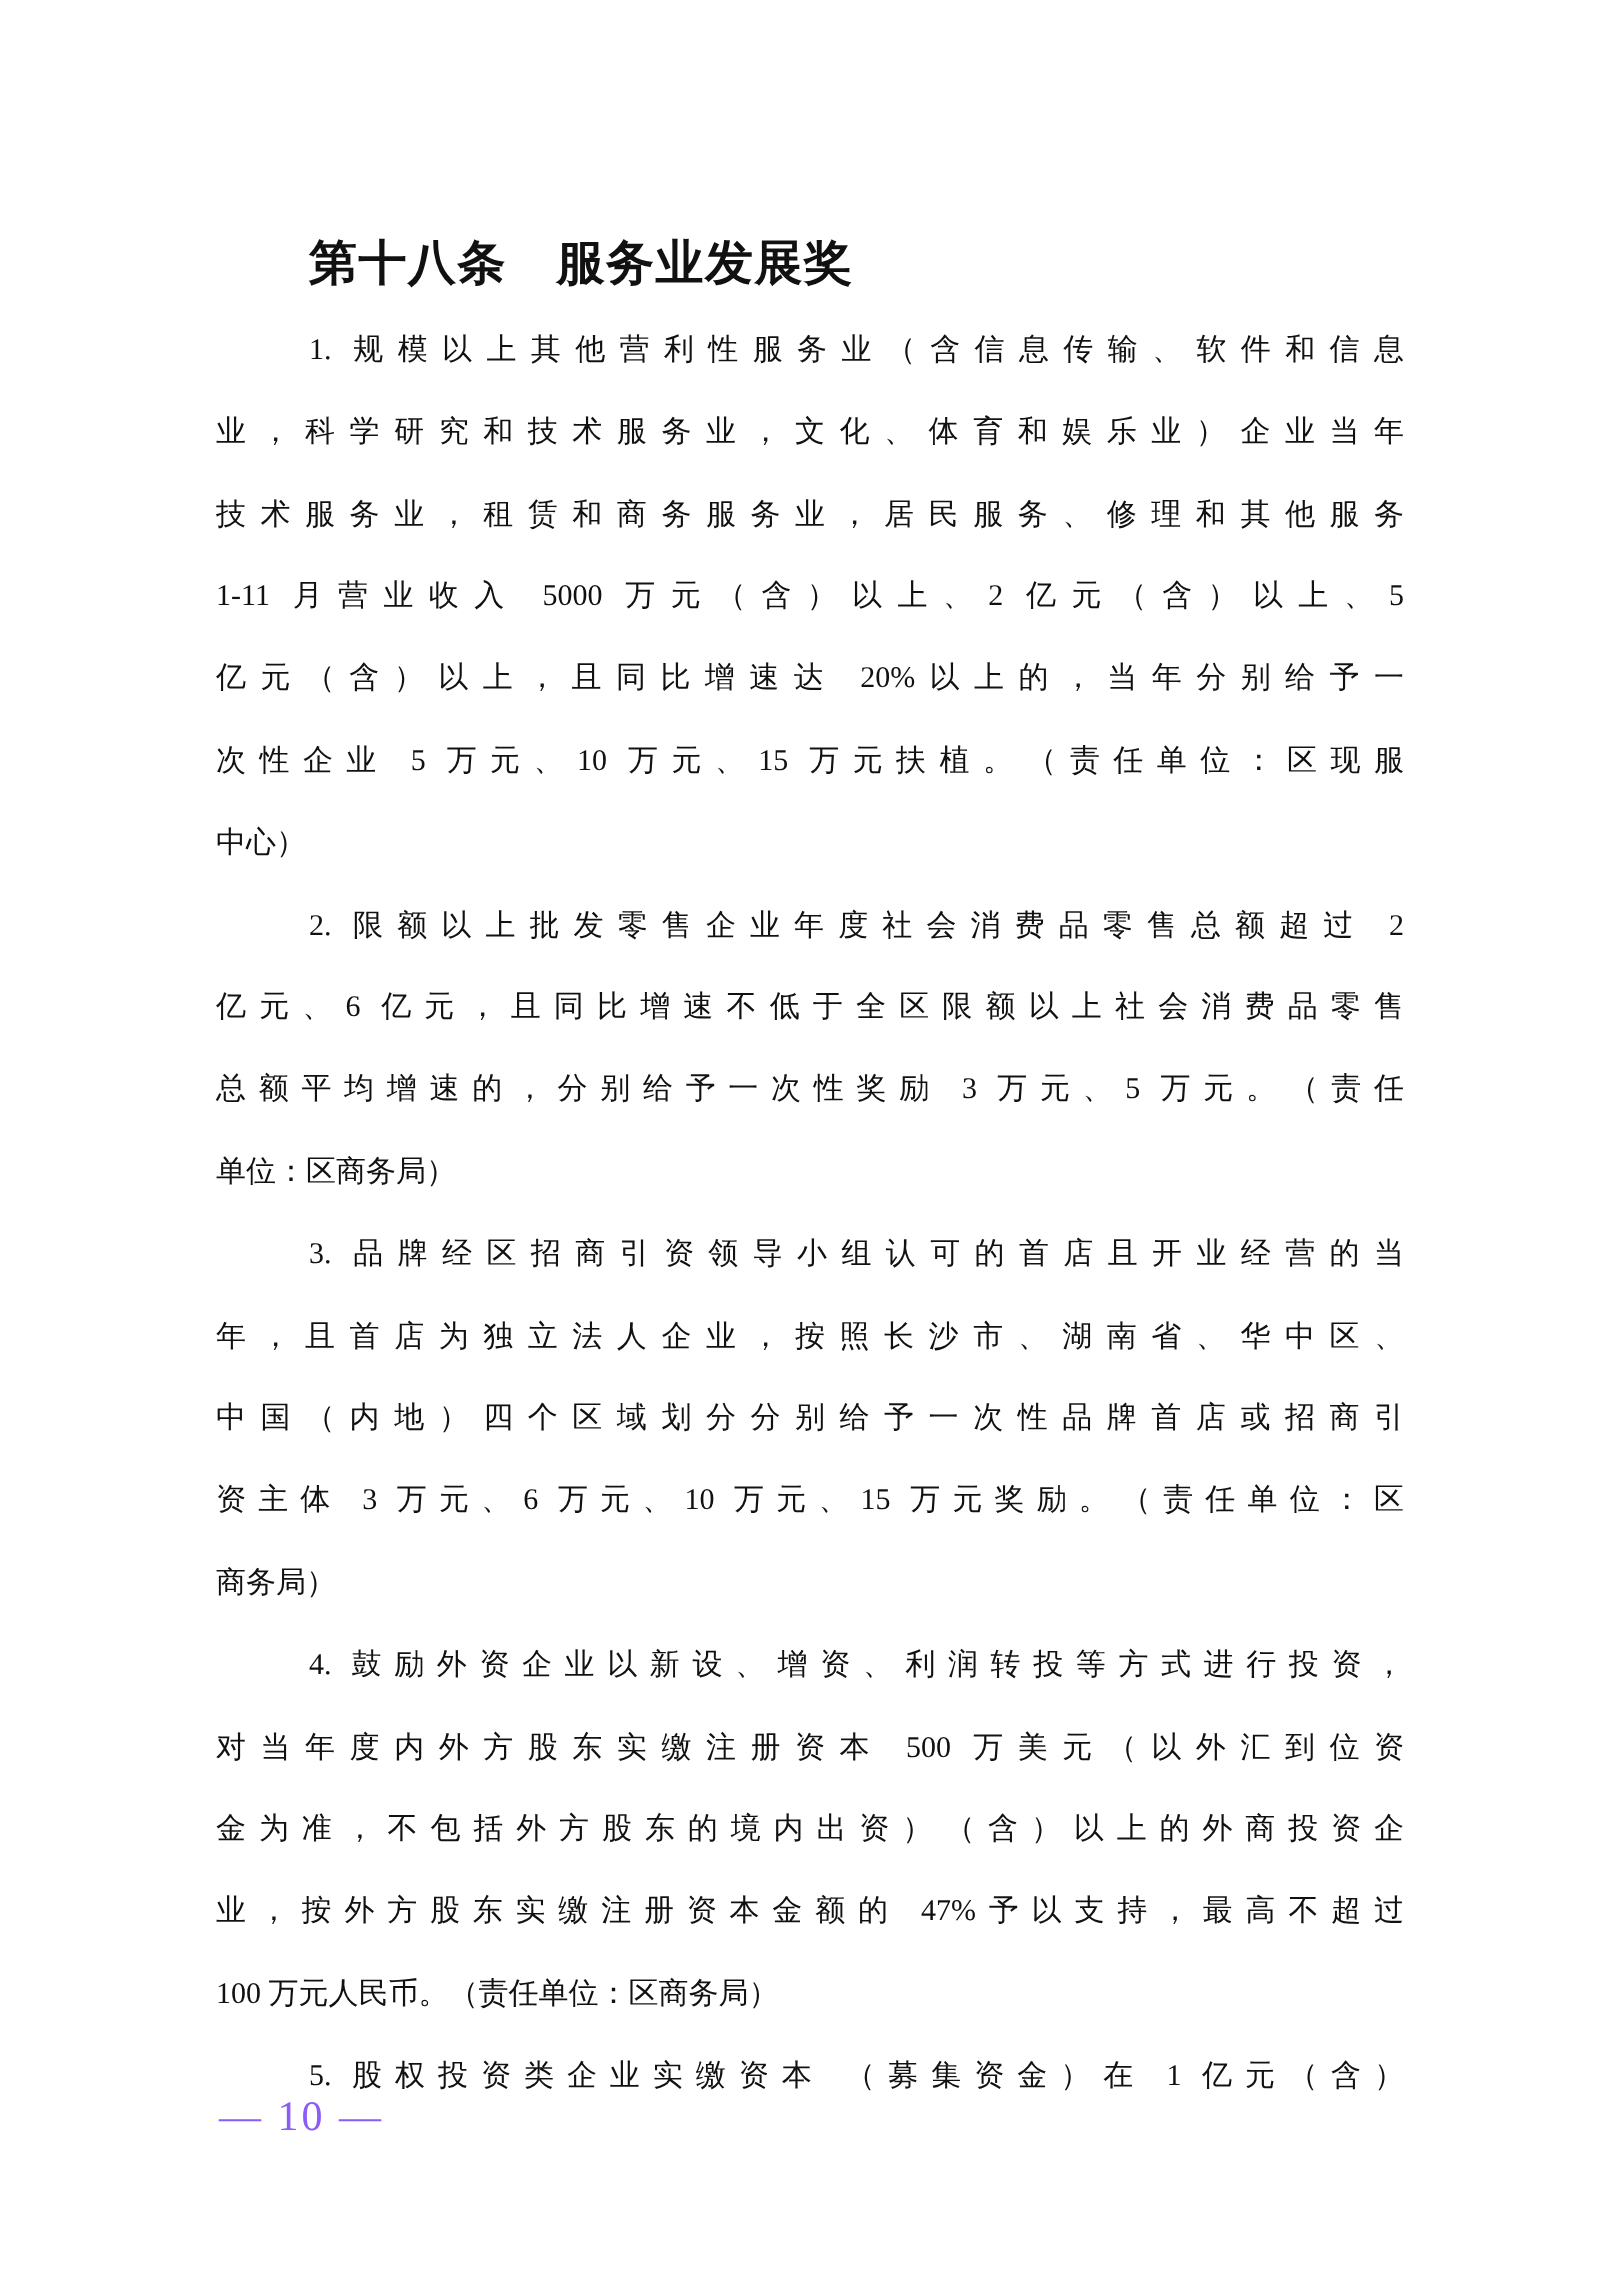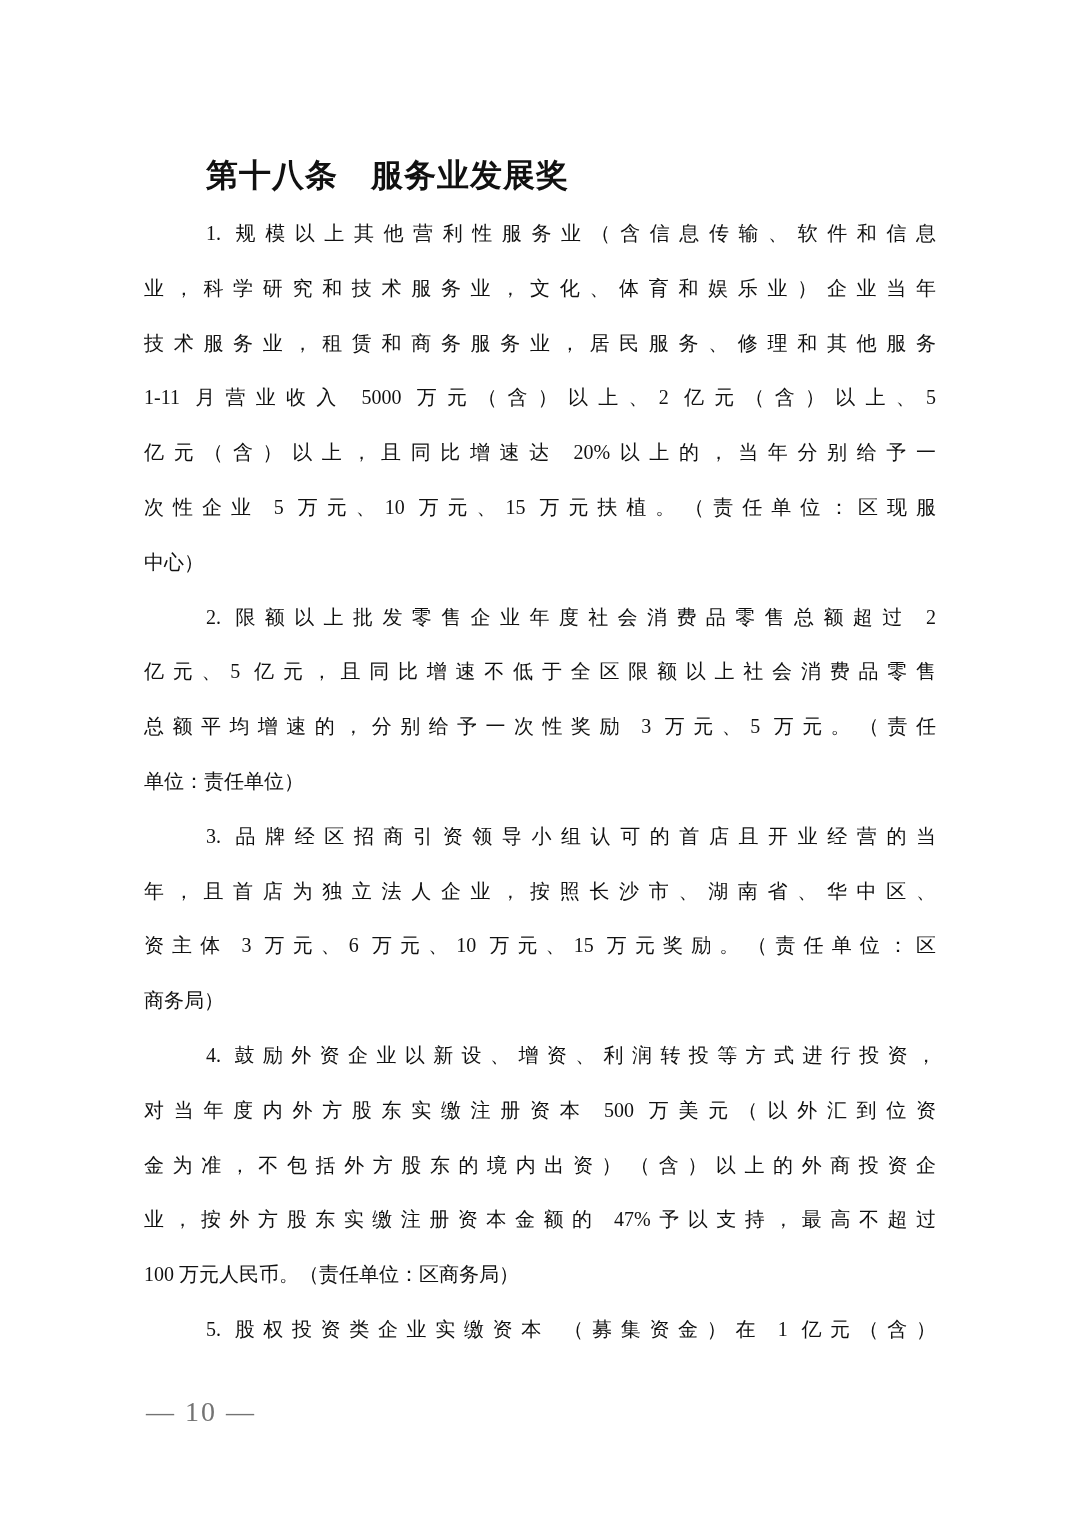--- a/index.html
+++ b/index.html
@@ -46,21 +46,21 @@
   }
   .line.last {
     text-align-last: left;
   }
   .footer {
     position: absolute;
     left: 146px;
     top: 1392px;
     font-size: 28px;
     line-height: 40px;
-    color: #737373;
+    color: #8b5cf6;
     letter-spacing: 2px;
     white-space: nowrap;
   }
 </style>
 </head>
 <body>
 
 <div class="page">
   <div class="content">
     <h2 class="heading">第十八条　服务业发展奖</h2>
@@ -69,27 +69,28 @@
           <div class="line first">1. 规模以上其他营利性服务业（含信息传输、软件和信息</div>
           <div class="line">业，科学研究和技术服务业，文化、体育和娱乐业）企业当年</div>
           <div class="line">技术服务业，租赁和商务服务业，居民服务、修理和其他服务</div>
           <div class="line">1-11 月营业收入 5000 万元（含）以上、2 亿元（含）以上、5</div>
           <div class="line">亿元（含）以上，且同比增速达 20%以上的，当年分别给予一</div>
           <div class="line">次性企业 5 万元、10 万元、15 万元扶植。（责任单位：区现服</div>
           <div class="line last">中心）</div>
         </div>
         <div class="paragraph">
           <div class="line first">2. 限额以上批发零售企业年度社会消费品零售总额超过 2</div>
-          <div class="line">亿元、5 亿元，且同比增速不低于全区限额以上社会消费品零售</div>
+          <div class="line">亿元、6 亿元，且同比增速不低于全区限额以上社会消费品零售</div>
           <div class="line">总额平均增速的，分别给予一次性奖励 3 万元、5 万元。（责任</div>
-          <div class="line last">单位：责任单位）</div>
+          <div class="line last">单位：区商务局）</div>
         </div>
         <div class="paragraph">
           <div class="line first">3. 品牌经区招商引资领导小组认可的首店且开业经营的当</div>
           <div class="line">年，且首店为独立法人企业，按照长沙市、湖南省、华中区、</div>
+          <div class="line">中国（内地）四个区域划分分别给予一次性品牌首店或招商引</div>
           <div class="line">资主体 3 万元、6 万元、10 万元、15 万元奖励。（责任单位：区</div>
           <div class="line last">商务局）</div>
         </div>
         <div class="paragraph">
           <div class="line first">4. 鼓励外资企业以新设、增资、利润转投等方式进行投资，</div>
           <div class="line">对当年度内外方股东实缴注册资本 500 万美元（以外汇到位资</div>
           <div class="line">金为准，不包括外方股东的境内出资）（含）以上的外商投资企</div>
           <div class="line">业，按外方股东实缴注册资本金额的 47%予以支持，最高不超过</div>
           <div class="line last">100 万元人民币。（责任单位：区商务局）</div>
         </div>

